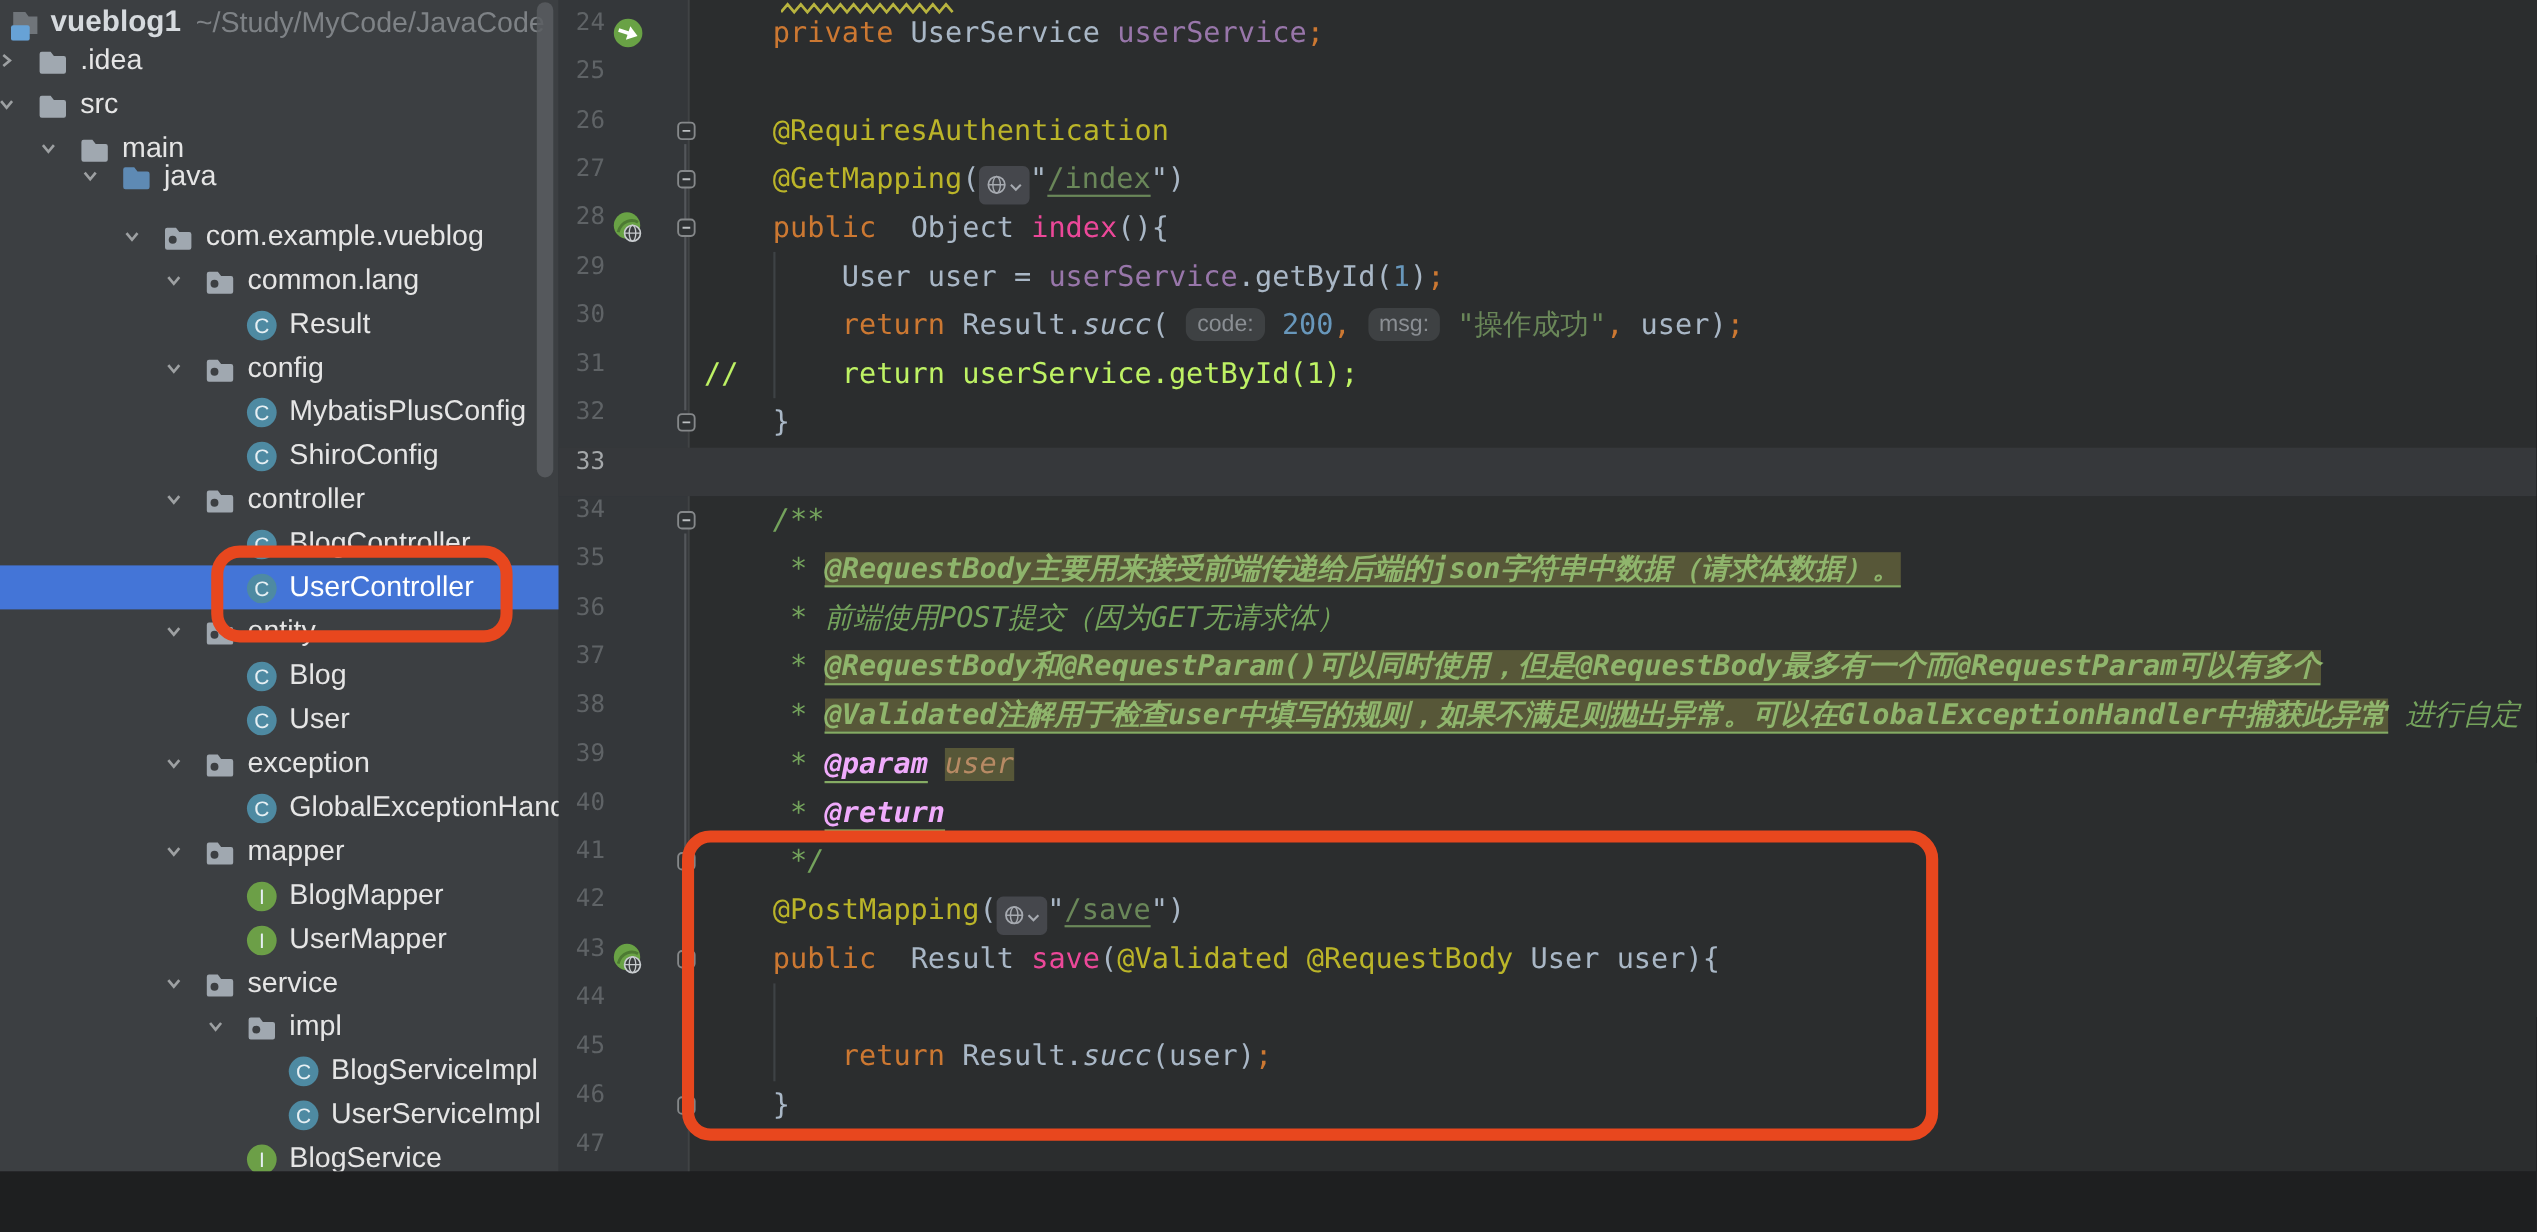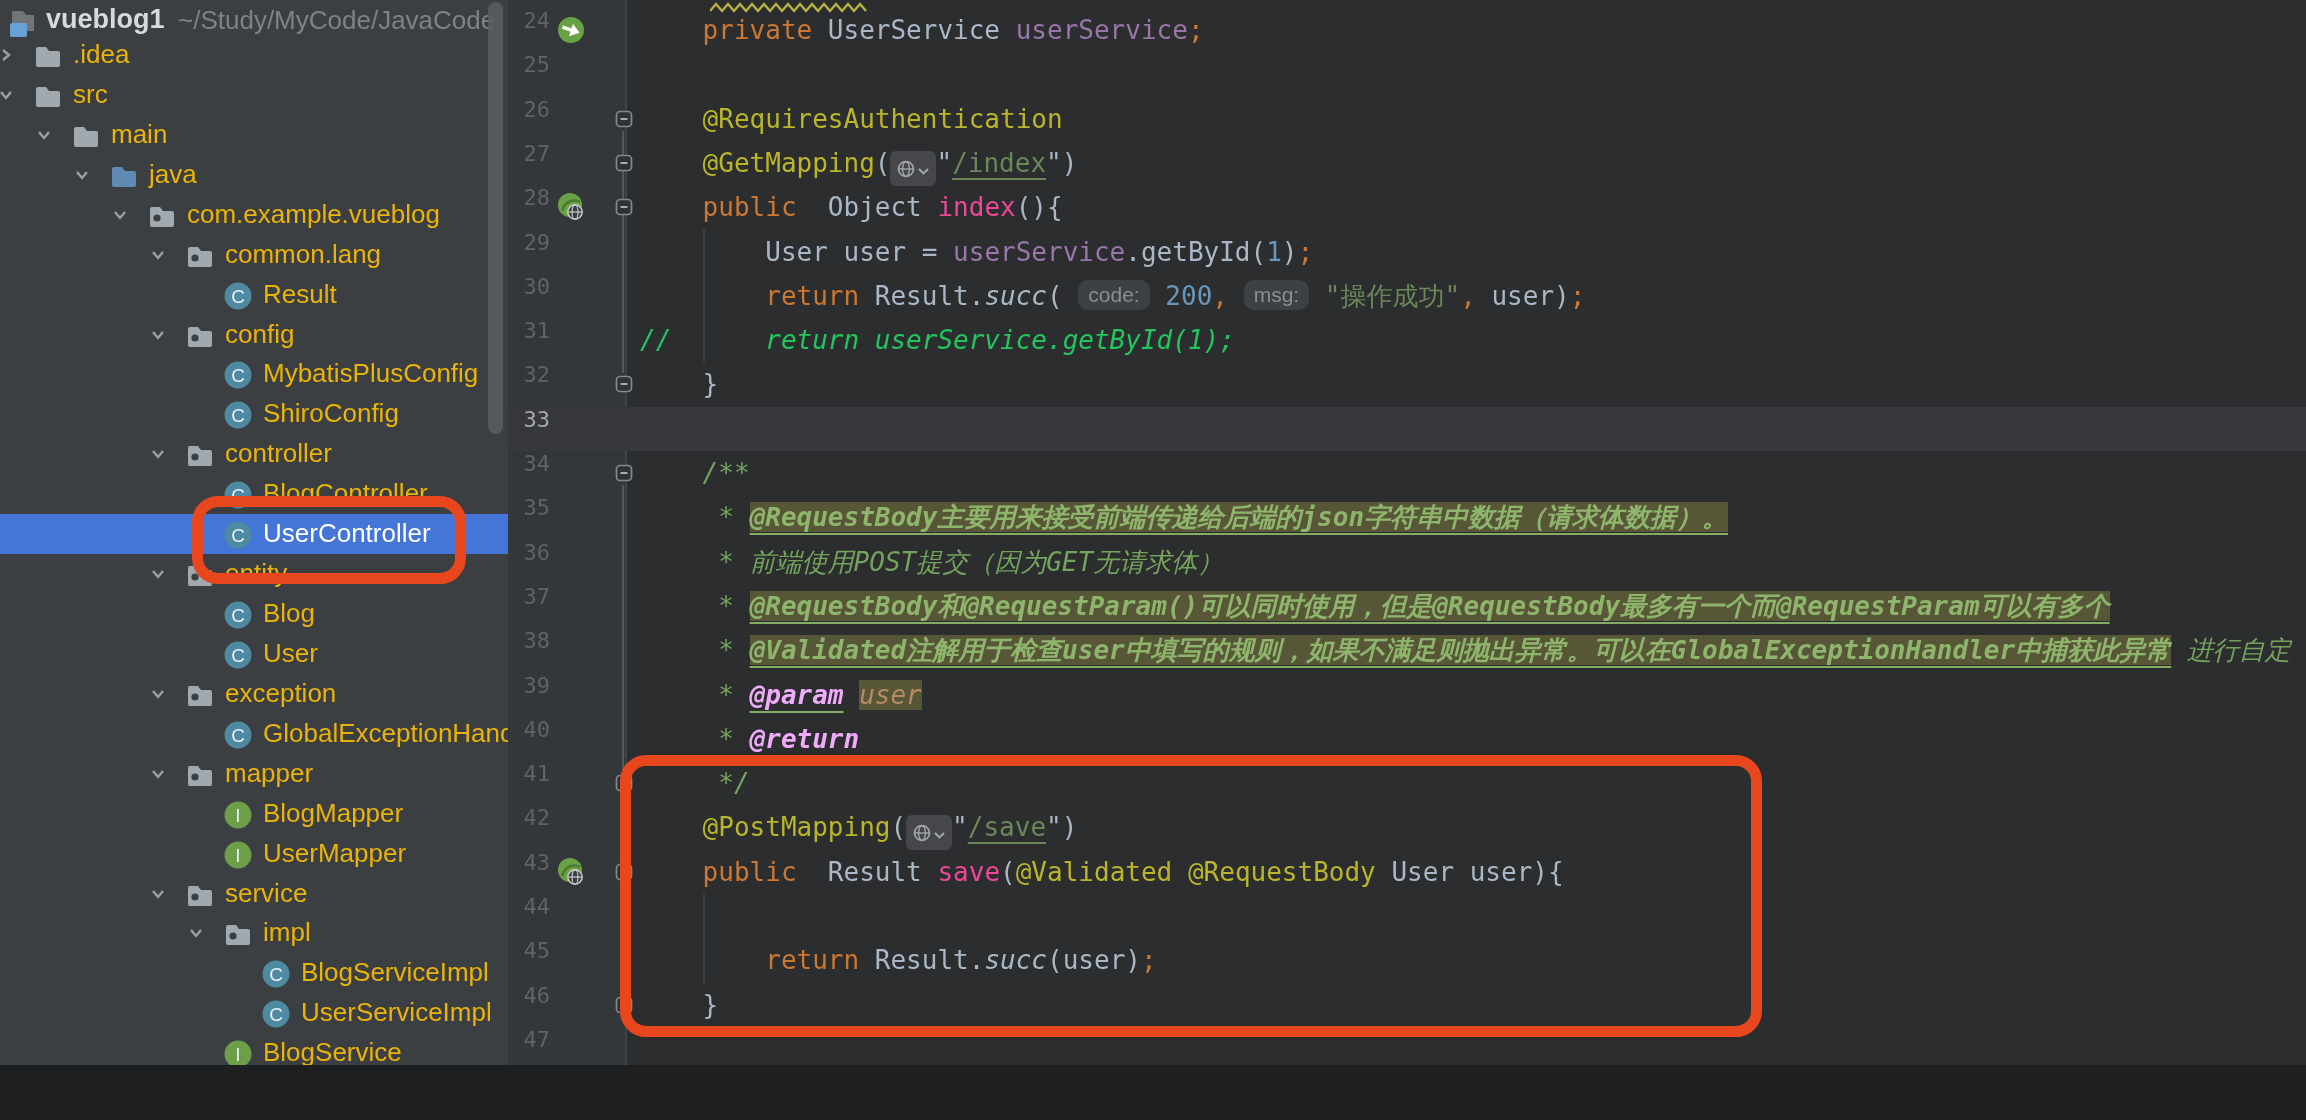--- a/index.html
+++ b/index.html
@@ -8,41 +8,41 @@
   
   #tree-panel{position:absolute;left:0;top:0;width:508px;height:1120px;background:#3C3F42;overflow:hidden;}
   #tree-title{position:absolute;left:0;top:0;width:508px;height:40px;white-space:nowrap;}
   #project-icon{position:absolute;left:6px;top:5px;width:32px;height:32px;}
   #project-name{position:absolute;left:46px;top:4px;font-size:27px;font-weight:bold;color:#D6DADE;}
   #project-path{position:absolute;left:178px;top:5px;font-size:26px;color:#7E8286;}
   .tree-row{position:absolute;left:0;width:508px;height:40px;}
   .tree-row.selected{background:#4475D7;}
   .tree-chevron{position:absolute;top:10px;width:20px;height:20px;}
   .tree-icon{position:absolute;top:6px;width:30px;height:30px;}
-  .tree-label{position:absolute;top:4px;font-size:26px;color:#eab308;white-space:nowrap;}
+  .tree-label{position:absolute;top:4px;font-size:26px;color:#e5e5e5;white-space:nowrap;}
   .tree-row.selected .tree-label{color:#FFFFFF;}
   #tree-scrollbar{position:absolute;left:488px;top:2px;width:15px;height:432px;border-radius:8px;
                   background:#595D60;opacity:.85;}
   
   #gutter-bg{position:absolute;left:508px;top:0;width:117px;height:1120px;background:#34373A;}
   #gutter-sep{position:absolute;left:625px;top:0;width:2px;height:1120px;background:#404345;}
   #caret-line{position:absolute;left:508px;width:1798px;height:44px;background:#36383B;}
   .linenum{position:absolute;left:498px;width:52px;text-align:right;
            font-family:"DejaVu Sans Mono",monospace;font-size:22px;color:#5F6366;}
   .linenum.bright{color:#A5A8AA;}
   .gutter-icon{position:absolute;left:556px;width:30px;height:30px;}
   .fold-marker{position:absolute;left:614px;width:20px;height:22px;}
   .fold-line{position:absolute;left:622px;width:2px;background:#53565A;}
   .indent-guide{position:absolute;left:703px;width:2px;background:#3E4245;}
   .code-line{position:absolute;left:640px;height:44px;white-space:pre;
              font-family:"DejaVu Sans Mono",monospace;font-size:26px;line-height:44px;color:#A9B7C6;}
   
   .tk-kw{color:#CC7832;} .tk-pl{color:#A9B7C6;} .tk-ann{color:#BBB529;}
   .tk-mth{color:#ec4899;} .tk-num{color:#6897BB;} .tk-str{color:#6A8759;}
-  .tk-cmt{color:#22c55e;font-style:italic;} .tk-fld{color:#9876AA;}
+  .tk-cmt{color:#bef264;} .tk-fld{color:#9876AA;}
   .tk-it{color:#A9B7C6;font-style:italic;}
   .tk-doc{color:#74A35C;font-style:italic;}
   .tk-dochl{color:#8FB56C;font-style:italic;font-weight:bold;background:#575738;
             text-decoration:underline;text-decoration-color:#85AB64;text-underline-offset:7px;}
   .tk-doctag{color:#f0abfc;font-style:italic;font-weight:bold;
              text-decoration:underline;text-decoration-color:#85AB64;text-underline-offset:7px;}
   .tk-duser{color:#B78A64;font-style:italic;background:#575738;}
   .tk-strlink{color:#6A8759;text-decoration:underline;text-decoration-color:#6A8759;text-underline-offset:6px;}
   .hintchip{display:inline-block;background:#3E4143;color:#8A8E93;border-radius:10px;
             font-family:"Liberation Sans",sans-serif;font-size:21px;line-height:30px;
@@ -90,21 +90,21 @@
         </div>
         <div class="tree-row" style="top: 115px; padding-left: 12px;">
           <span class="tree-chevron" style="left: 34px;"><svg width="20" height="20">
               <path d="M5 7 l5 6 5 -6" stroke="#9DA0A2" stroke-width="2.4" fill="none"></path>
             </svg></span>
           <span class="tree-icon" style="left: 71px;"><svg width="30" height="30" viewBox="0 0 30 30">
               <path d="M3 8 a2 2 0 0 1 2-2 h8 l3 4 h9 a2 2 0 0 1 2 2 v12 a2 2 0 0 1 -2 2 h-20 a2 2 0 0 1 -2-2 z" fill="#A0A8B0"></path>
             </svg></span>
           <span class="tree-label" style="left: 111px;">main</span>
         </div>
-        <div class="tree-row" style="top: 155px;">
+        <div class="tree-row" style="top: 140px;">
           <span class="tree-chevron" style="left: 72px;"><svg width="20" height="20">
               <path d="M5 7 l5 6 5 -6" stroke="#9DA0A2" stroke-width="2.4" fill="none"></path>
             </svg></span>
           <span class="tree-icon" style="left: 109px;"><svg width="30" height="30" viewBox="0 0 30 30">
               <path d="M3 8 a2 2 0 0 1 2-2 h8 l3 4 h9 a2 2 0 0 1 2 2 v12 a2 2 0 0 1 -2 2 h-20 a2 2 0 0 1 -2-2 z" fill="#5E8AB4"></path>
             </svg></span>
           <span class="tree-label" style="left: 149px;">java</span>
         </div>
         <div class="tree-row" style="top: 195px;">
           <span class="tree-chevron" style="left: 110px;"><svg width="20" height="20">

